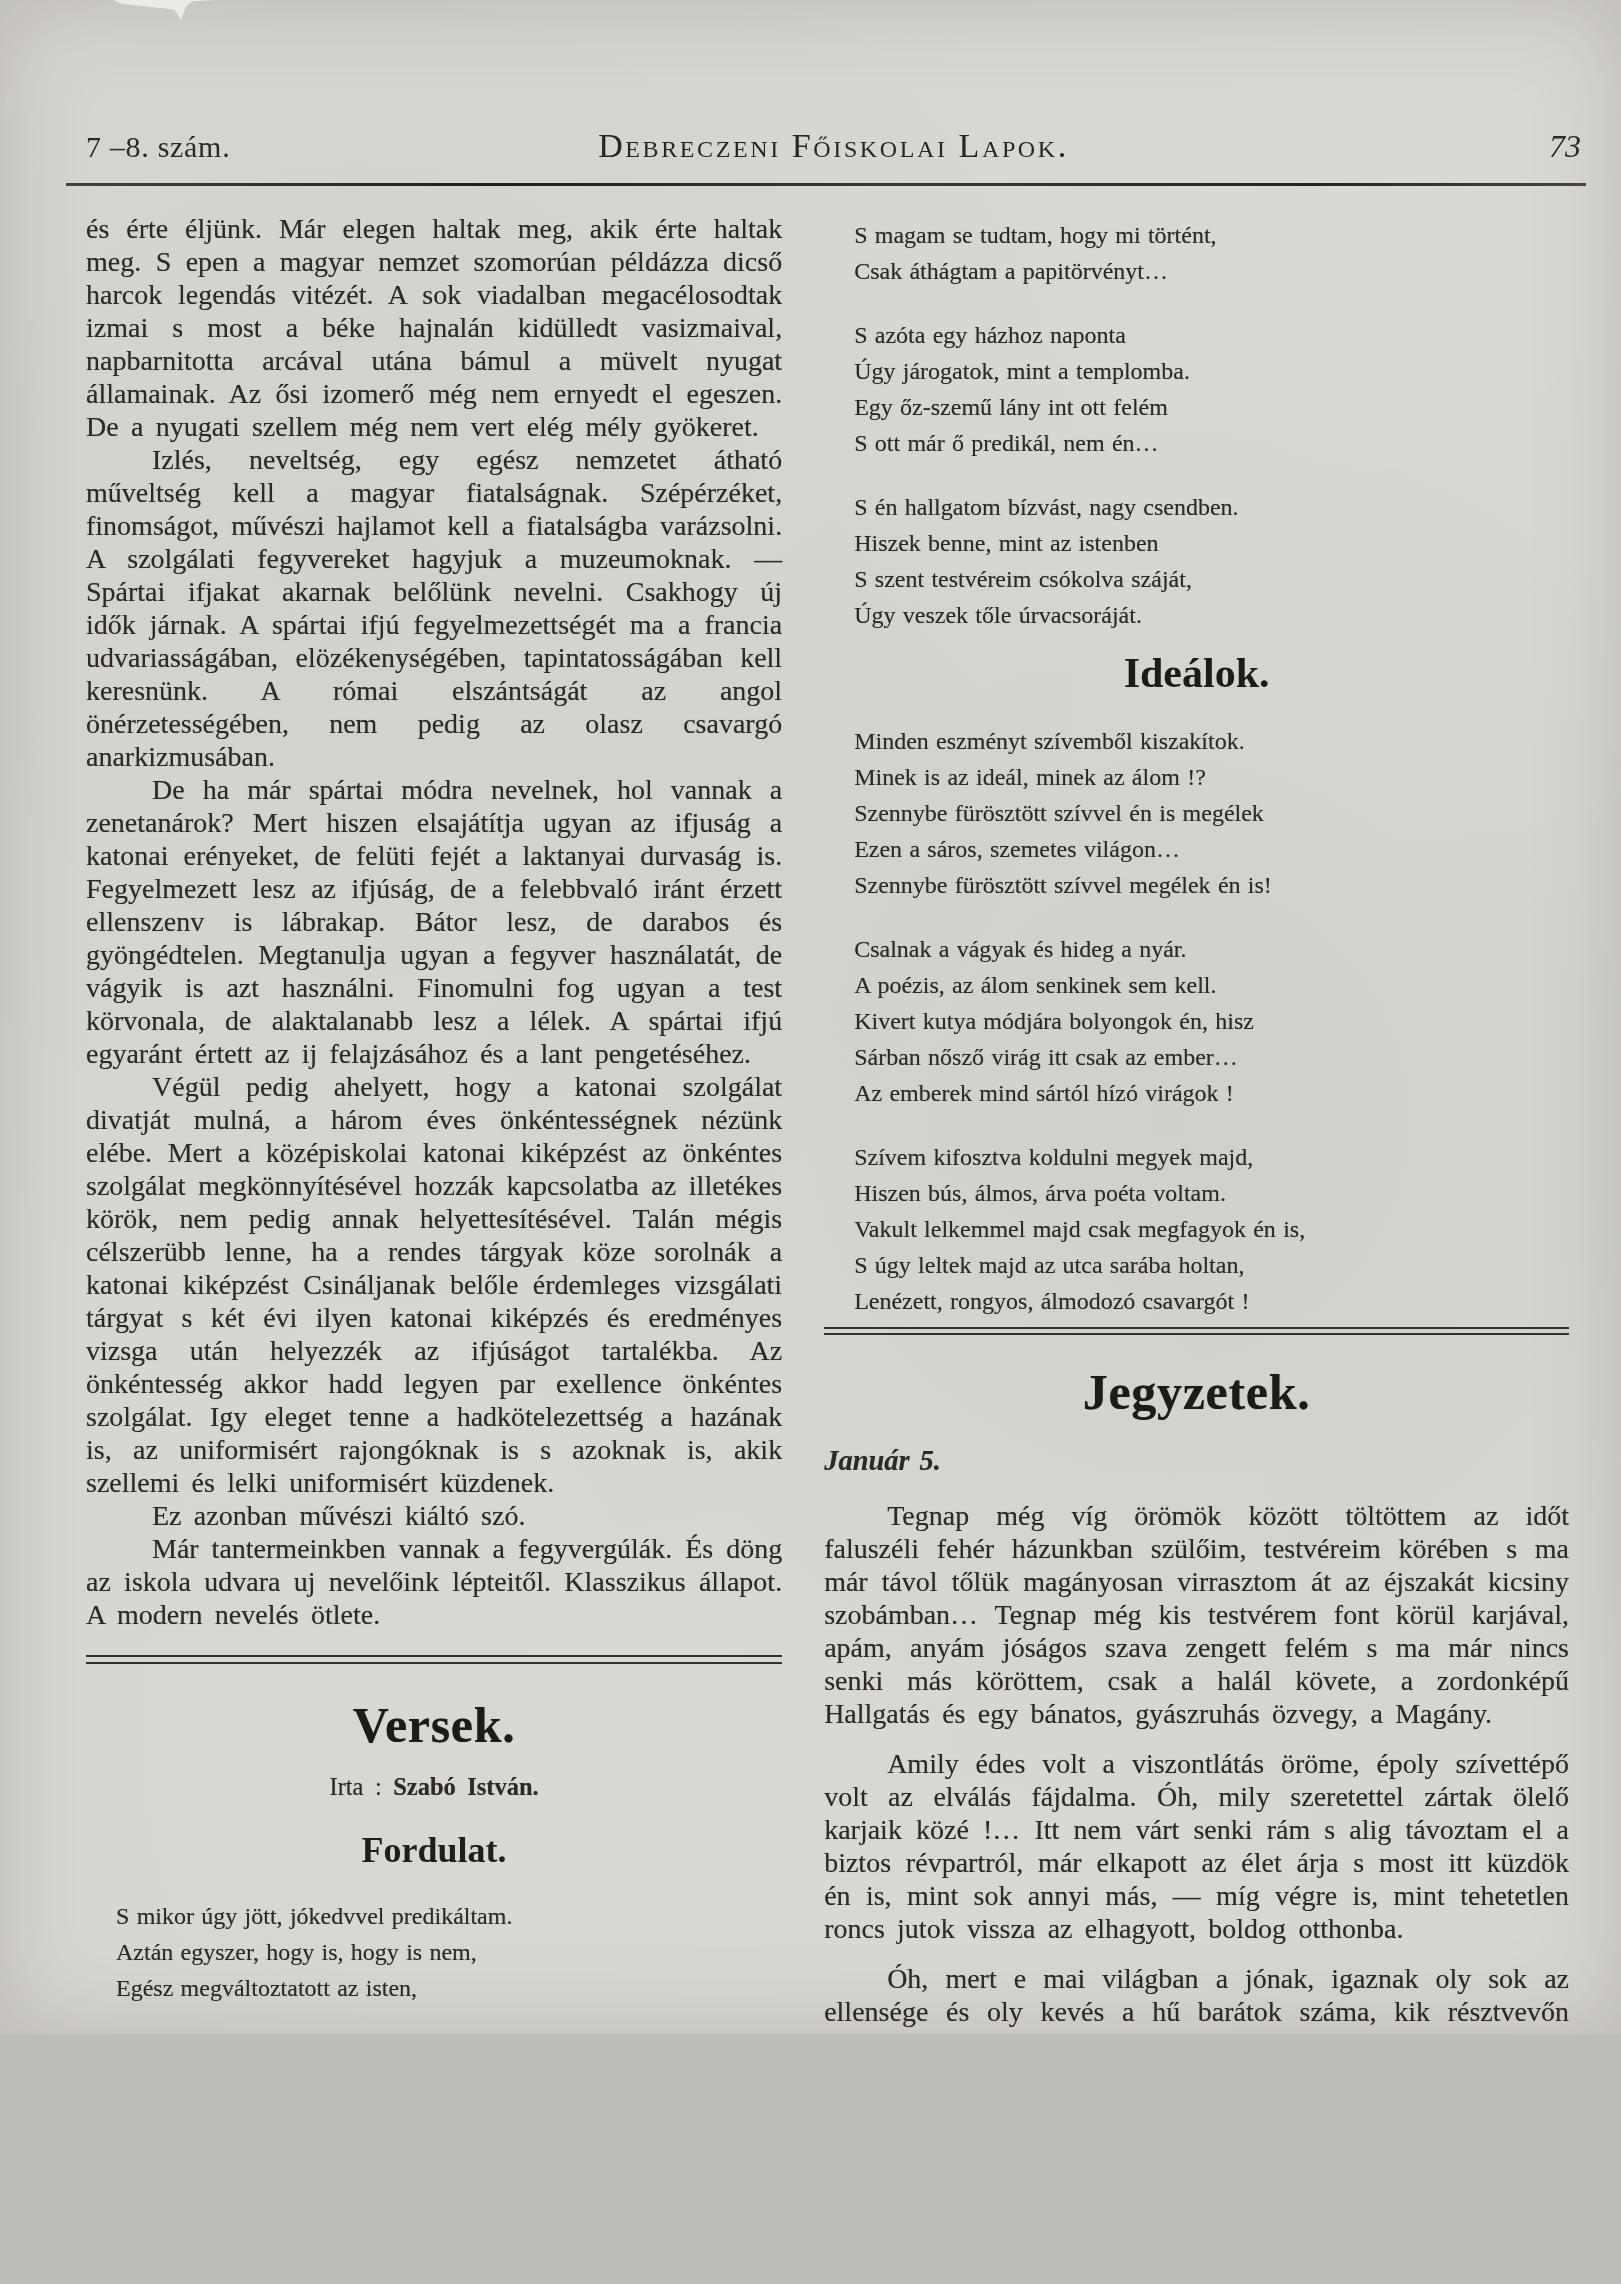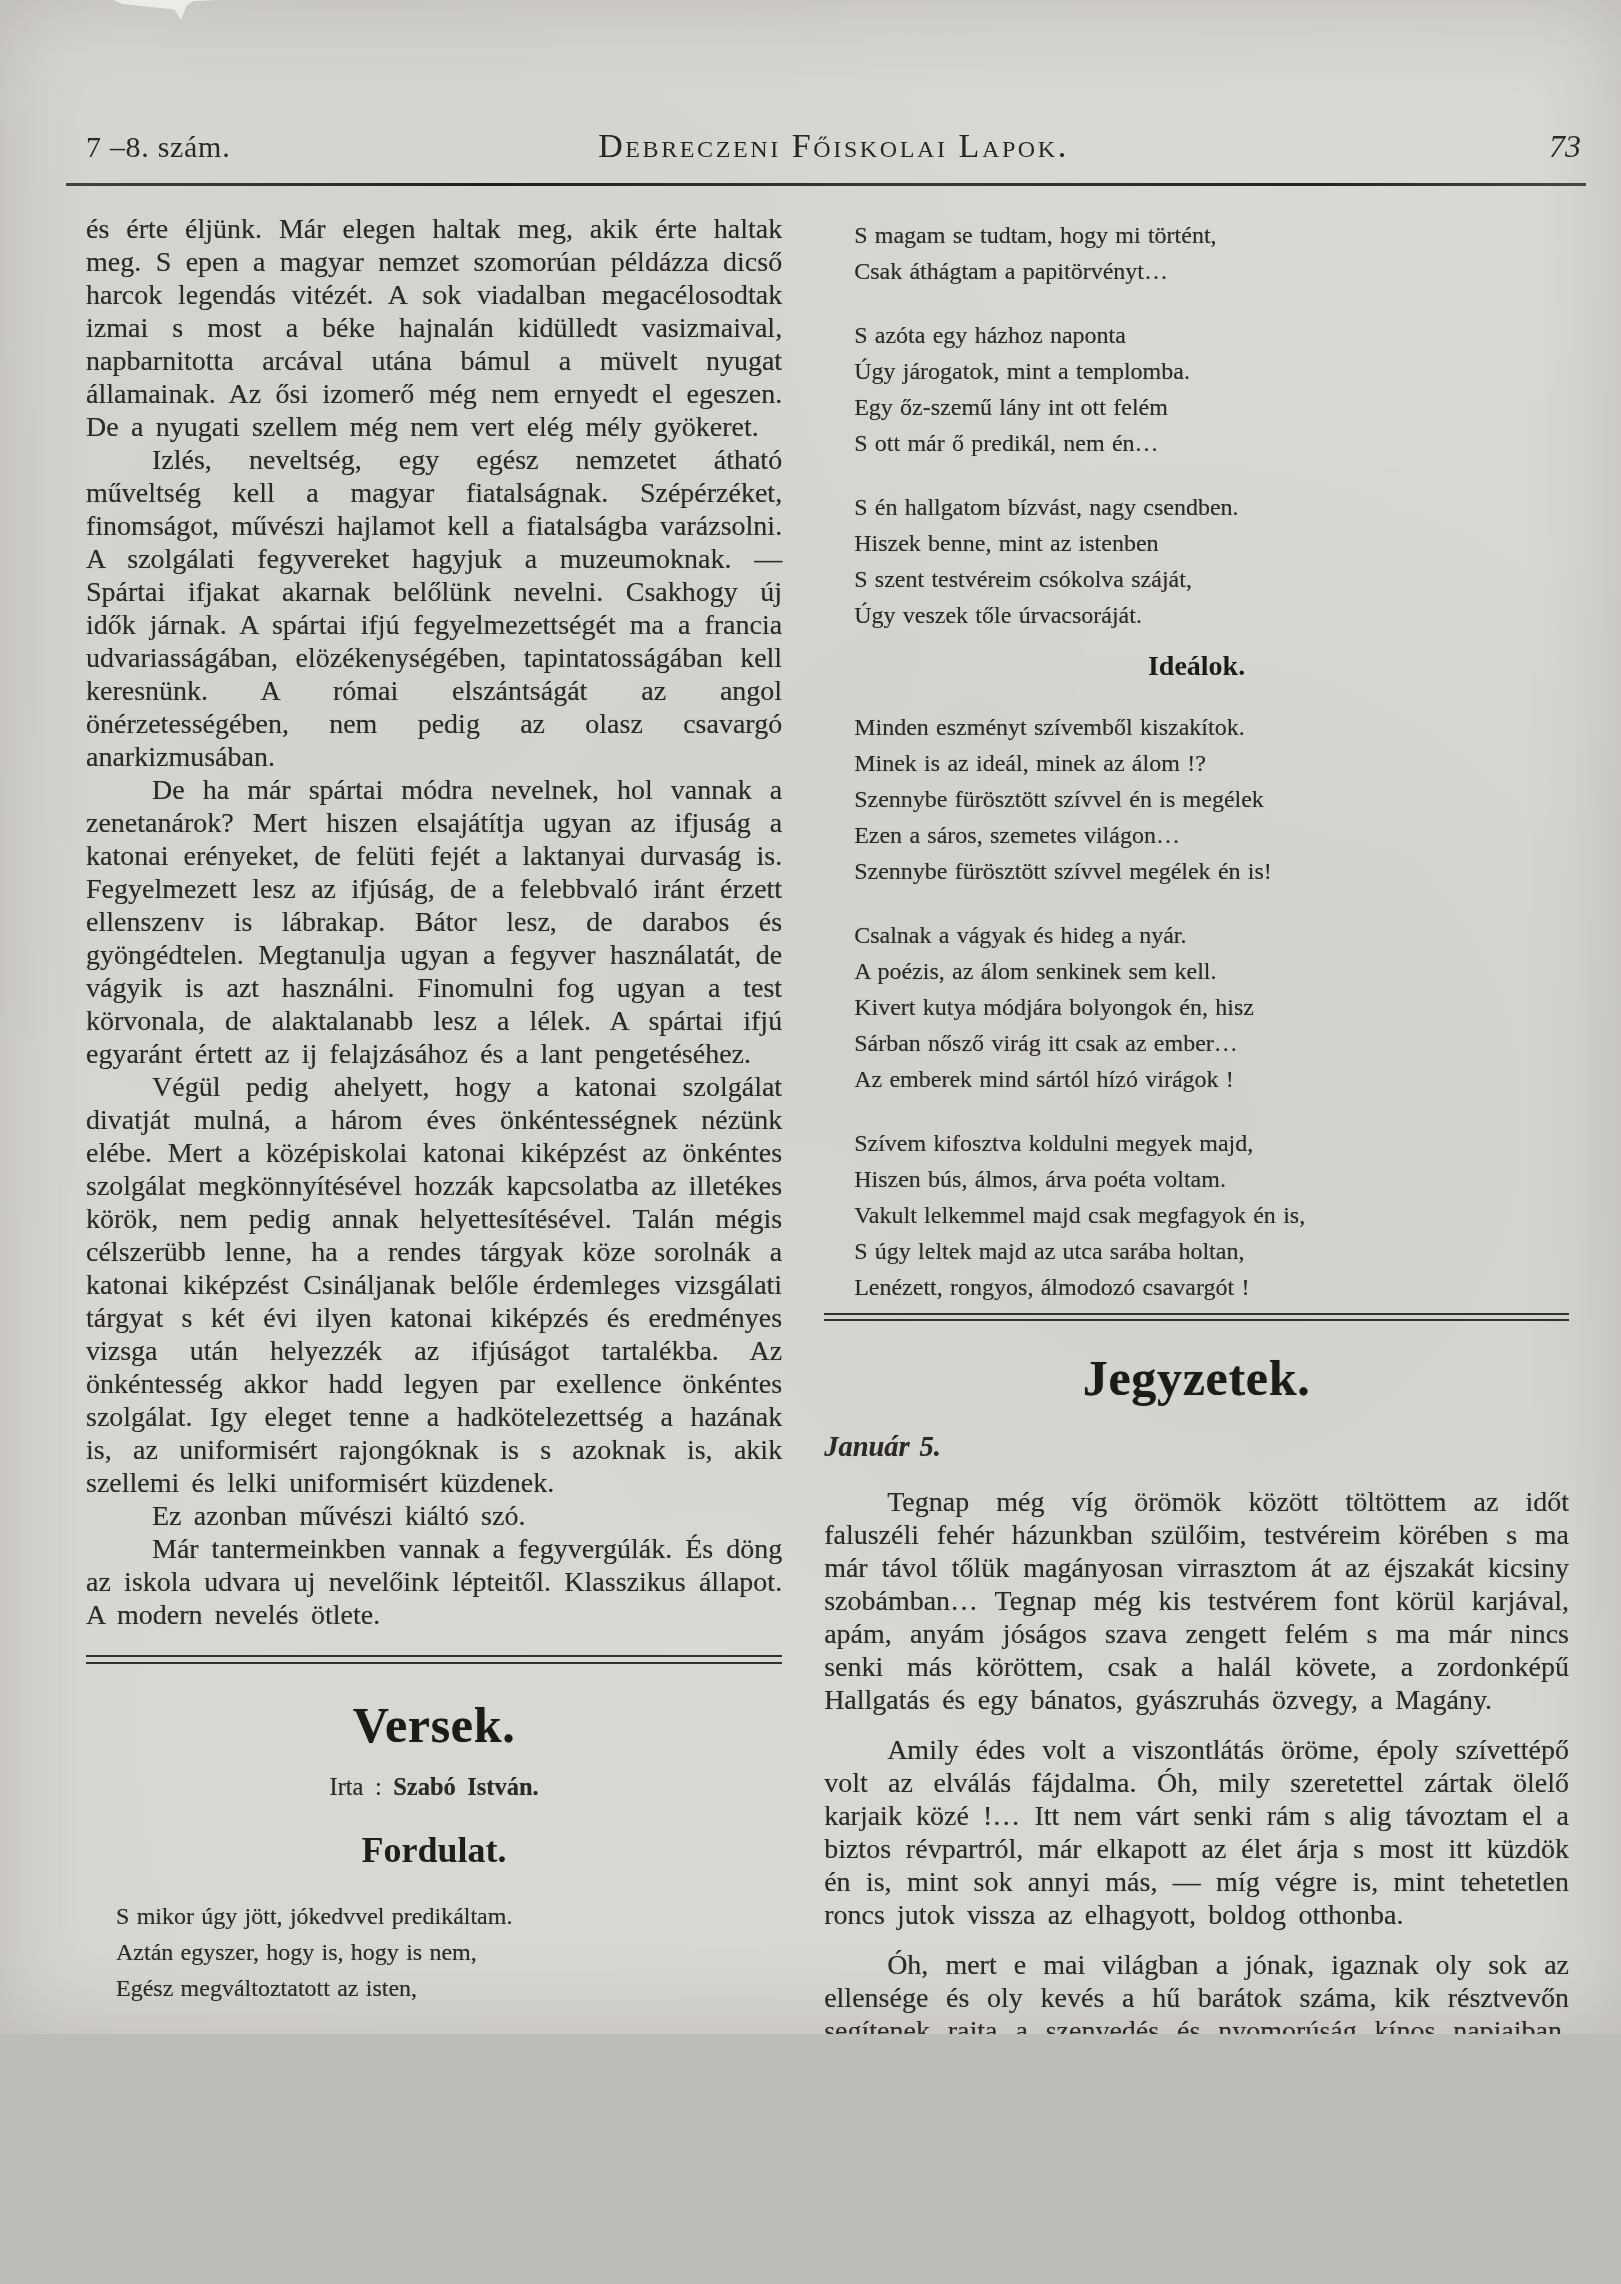--- a/index.html
+++ b/index.html
@@ -63,21 +63,21 @@
   .poem-title {
     text-align:center; font-weight:bold; font-size:36px; line-height:1;
     margin:29px 0 11px; color:#201e1a;
   }
   .poem { margin-top:30px; padding-left:30px; }
   .pline { font-size:24px; line-height:36px; word-spacing:1.3px;
            text-shadow:0 0 0.7px rgba(45,42,37,0.45); }
   .stanza { margin-bottom:28px; }
   .stanza:last-of-type { margin-bottom:0; }
   .idealok-title {
-    text-align:center; font-weight:bold; font-size:28px; line-height:1;
+    text-align:center; font-weight:bold; font-size:42px; line-height:1;
     margin:18.5px 0 29px; color:#1d1b17;
   }
   .diary-date {
     font-style:italic; font-weight:bold; font-size:28.5px;
     margin:26.5px 0 0; text-align:left; text-indent:0; word-spacing:2.6px;
   }
   .jpara { text-indent:63px; margin-top:17px; }
 </style>
 </head>
 <body>

